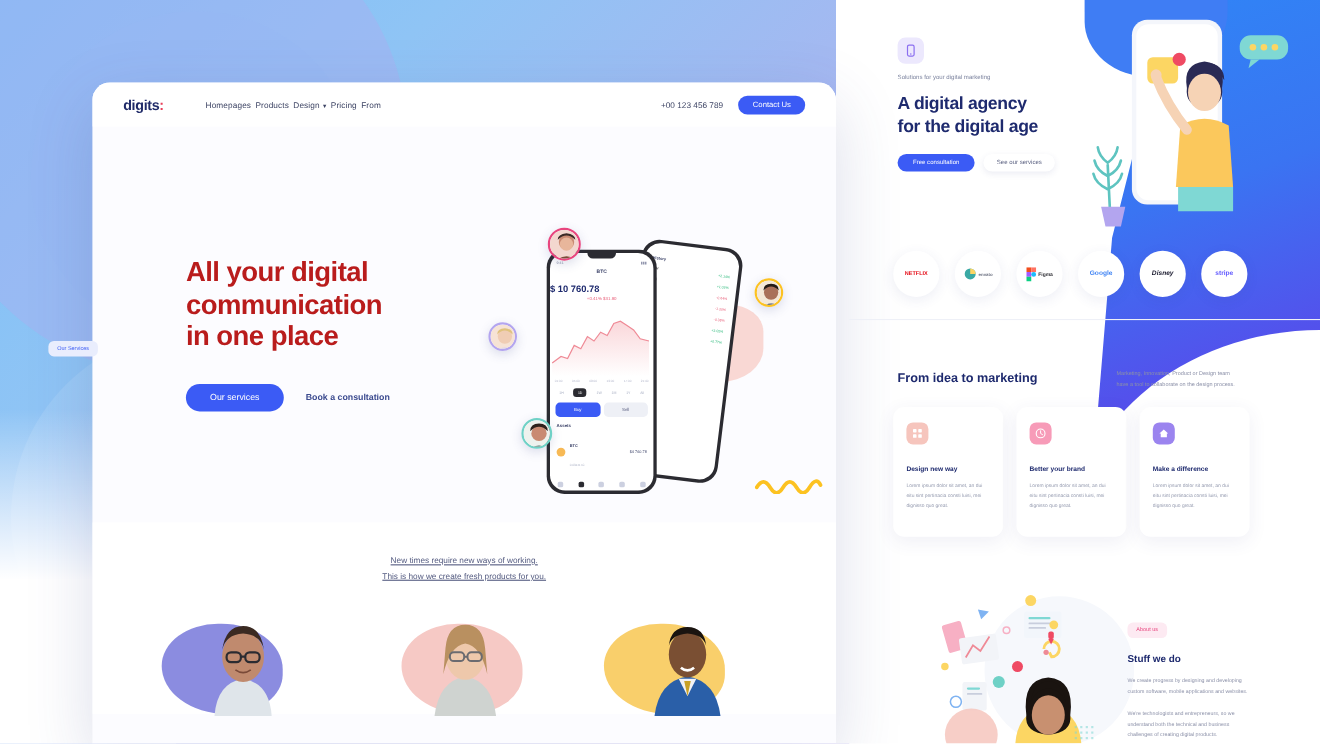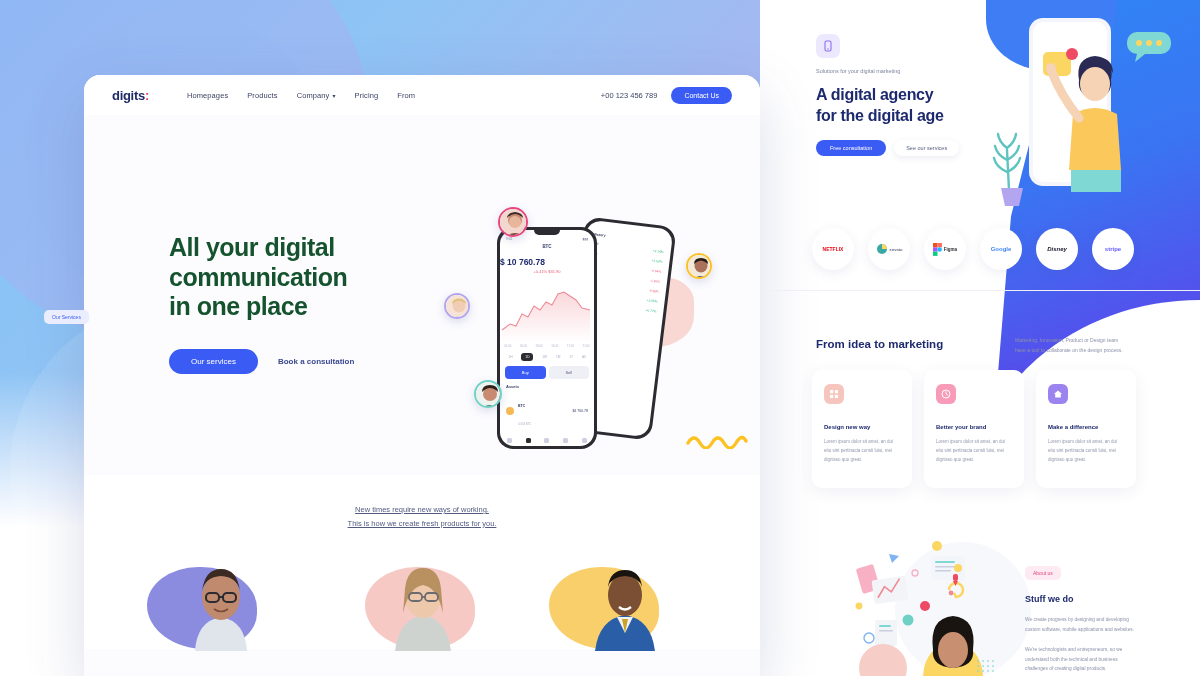--- a/index.html
+++ b/index.html
@@ -56,36 +56,36 @@
     border-radius: 16px 16px 0 0;
     box-shadow: 0 20px 60px rgba(60,70,140,0.18);
     overflow: hidden;
   }
   .nav {
     height: 40px; background: #ffffff;
     display: flex; align-items: center; padding: 0 28px;
   }
   .logo { font-size: 13px; font-weight: bold; color: #1f2a68; letter-spacing: -0.3px; }
   .logo .colon { color: #e8405a; }
-  .nav-links { display: flex; align-items: center; gap: 19px; margin-left: 38px; text-align: right; }
+  .nav-links { display: flex; align-items: center; gap: 4px; margin-left: 38px; text-align: right; }
   .nav-link { font-size: 7.5px; color: #3d4464; letter-spacing: 0.1px; cursor: pointer; }
   .caret { display:inline-block; margin-left:3px; font-size:6px; color:#3d4464; }
   .nav-right { margin-left: auto; display: flex; align-items: center; gap: 14px; }
   .phone-num { font-size: 7.5px; color: #3d4464; }
   .btn-contact {
     background: #3b5bf5; color: #fff; font-size: 7px;
     padding: 5px 13px; border-radius: 12px; border: none; cursor: pointer;
     white-space: nowrap;
   }
 
   .hero { position: relative; height: 360px; }
   .hero-text { position: absolute; left: 85px; top: 118px; width: 300px; }
   .hero-h1 {
     font-size: 25px; line-height: 1.18; font-weight: bold;
-    color: #14532d; letter-spacing: -0.5px; white-space: pre-line;
+    color: #b91c1c; letter-spacing: -0.5px; white-space: pre-line;
   }
   .hero-btns { display: flex; align-items: center; gap: 20px; margin-top: 27px; }
   .btn-primary {
     background: #3b5bf5; color: #fff; font-size: 8px;
     padding: 8px 22px; border-radius: 14px; border: none; cursor: pointer;
   }
   .btn-link { font-size: 8px; color: #3b4a8f; cursor: pointer; font-weight: bold; }
 
   
   .phones { position: absolute; left: 370px; top: 100px; width: 300px; height: 260px; }
@@ -207,21 +207,21 @@
   <div class="bg-right-curve"></div>
   <div class="bg-blue-blob"></div>
 
   <div class="card-left">
 
     <div class="nav">
       <div class="logo"><span>digits</span><span class="colon">:</span></div>
       <div class="nav-links">
         <span class="nav-link"><span>Homepages</span></span>
         <span class="nav-link"><span>Products</span></span>
-        <span class="nav-link"><span>Company</span><span class="caret">▾</span></span>
+        <span class="nav-link"><span>Design</span><span class="caret">▾</span></span>
         <span class="nav-link"><span>Pricing</span></span>
         <span class="nav-link"><span>From</span></span>
       </div>
       <div class="nav-right">
         <span class="phone-num">+00 123 456 789</span>
         <button class="btn-contact">Contact Us</button>
       </div>
     </div>
 
     <div class="hero">

